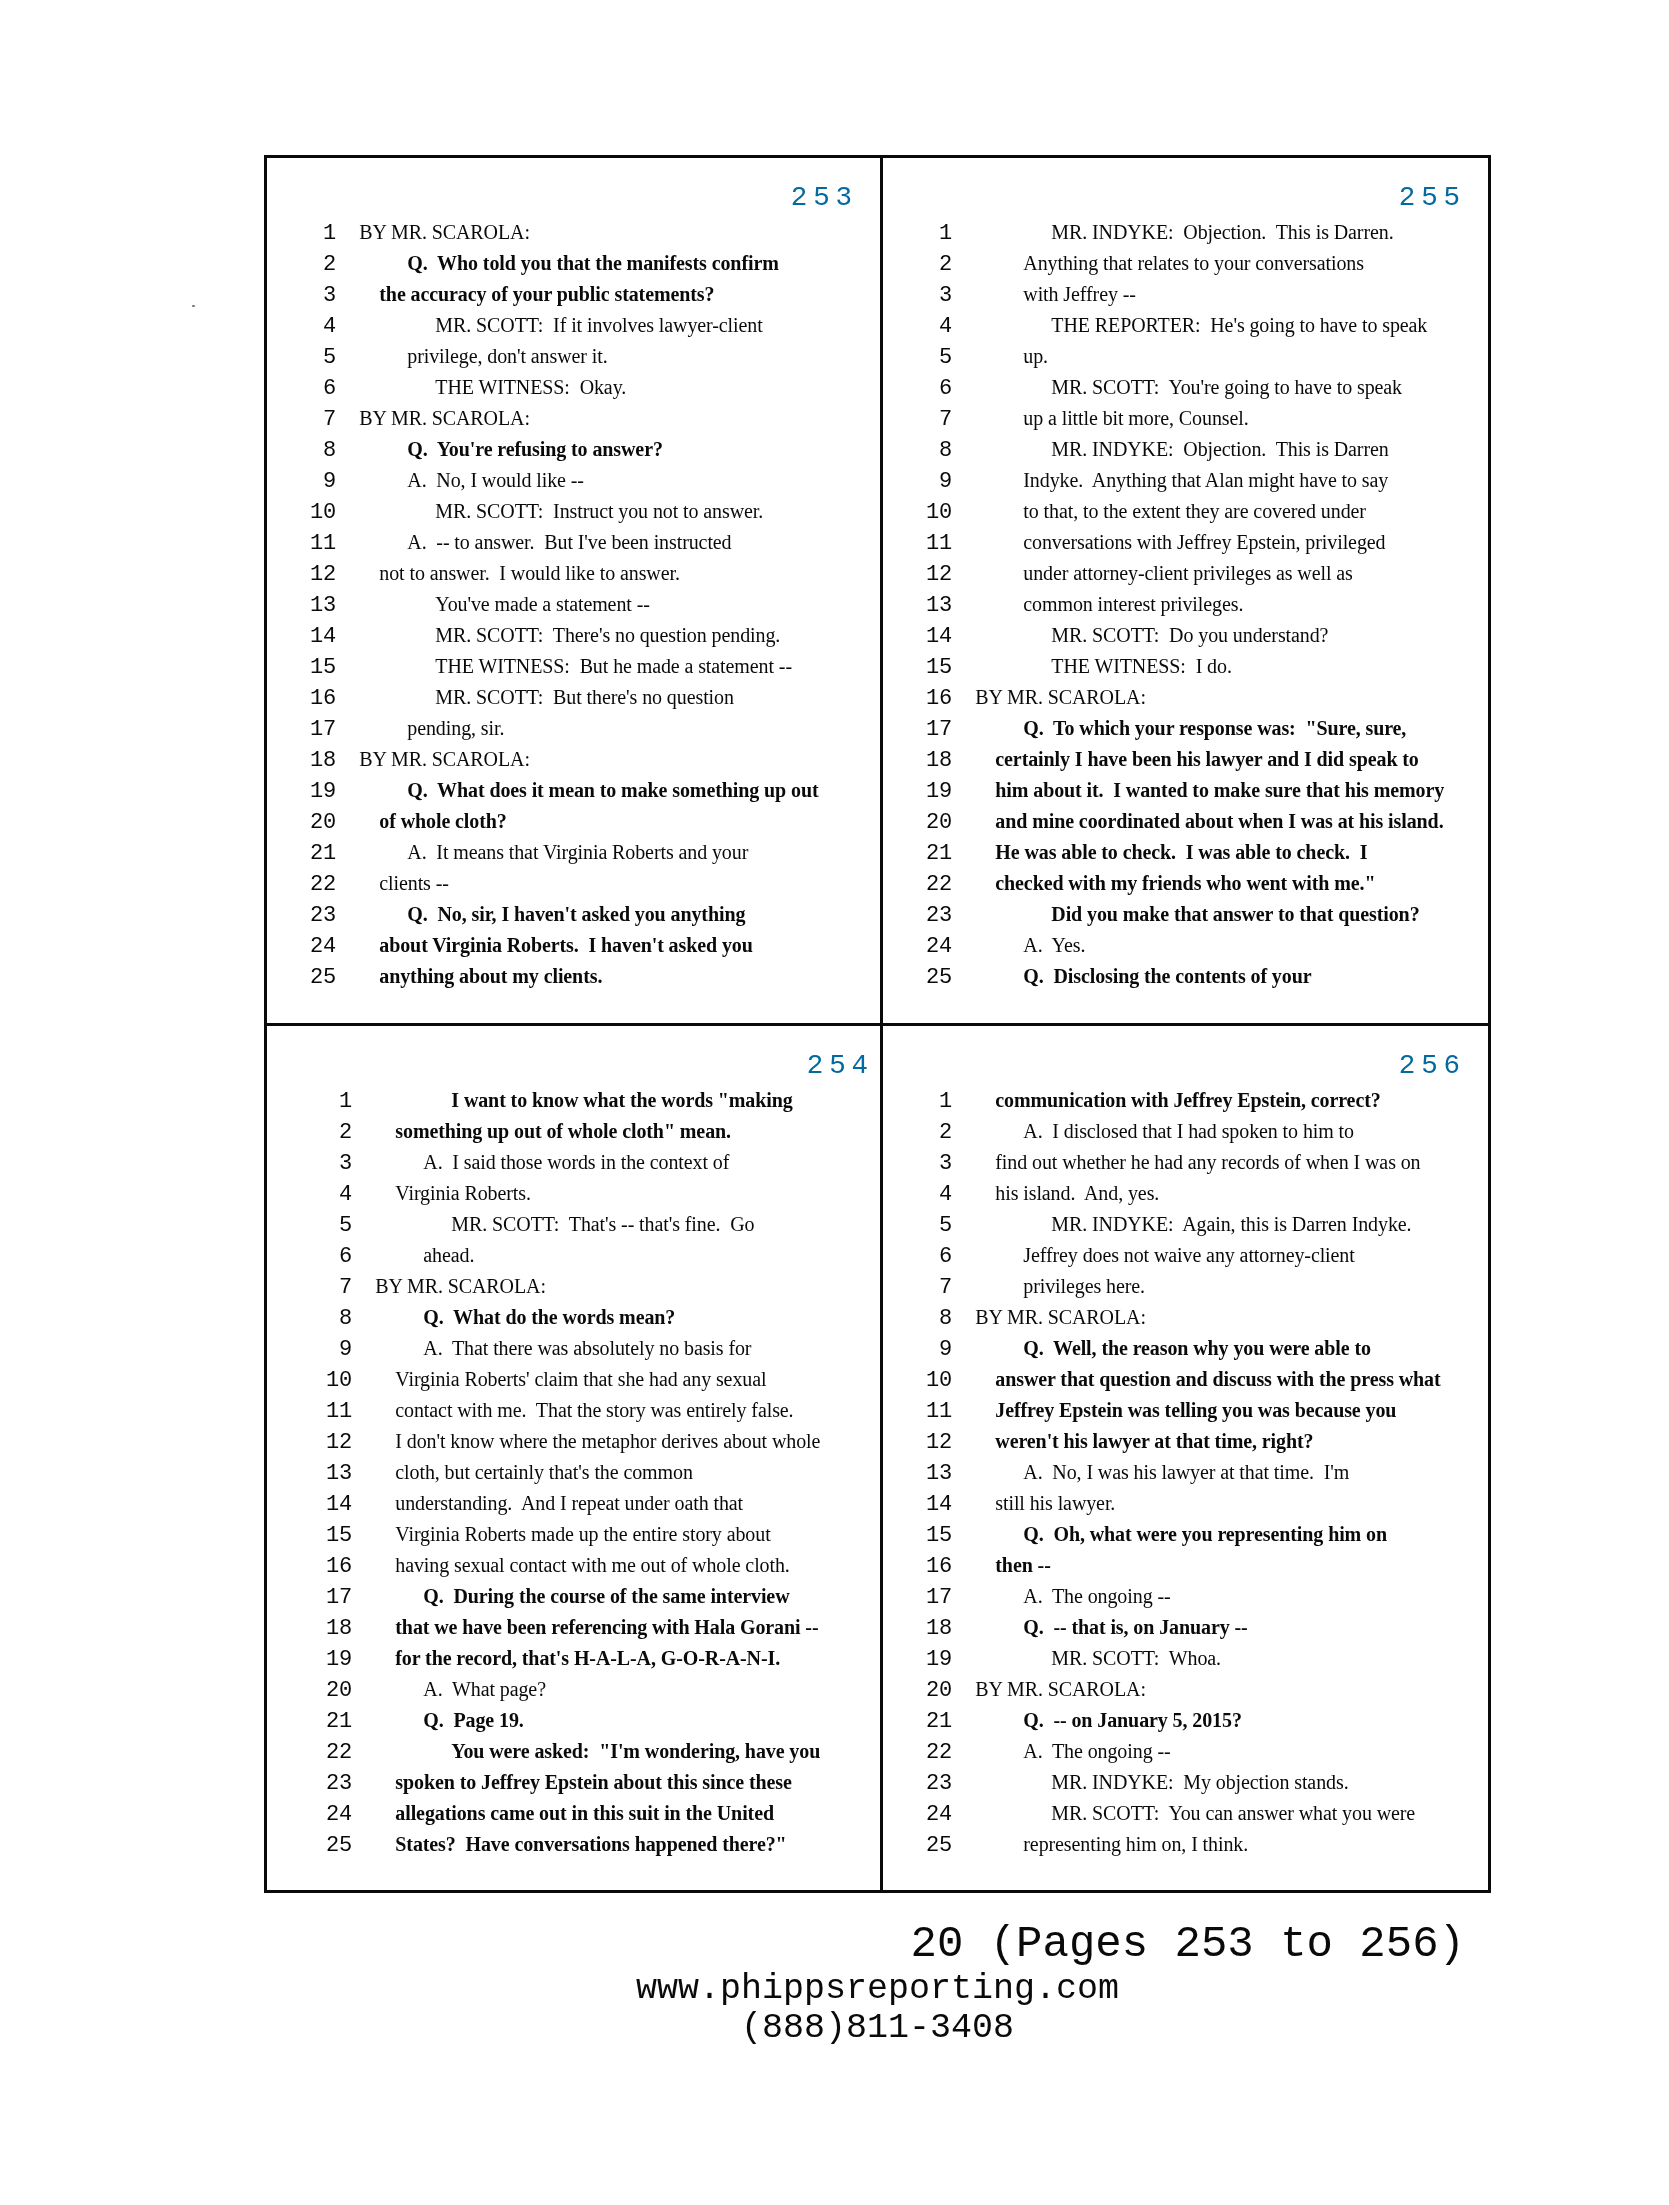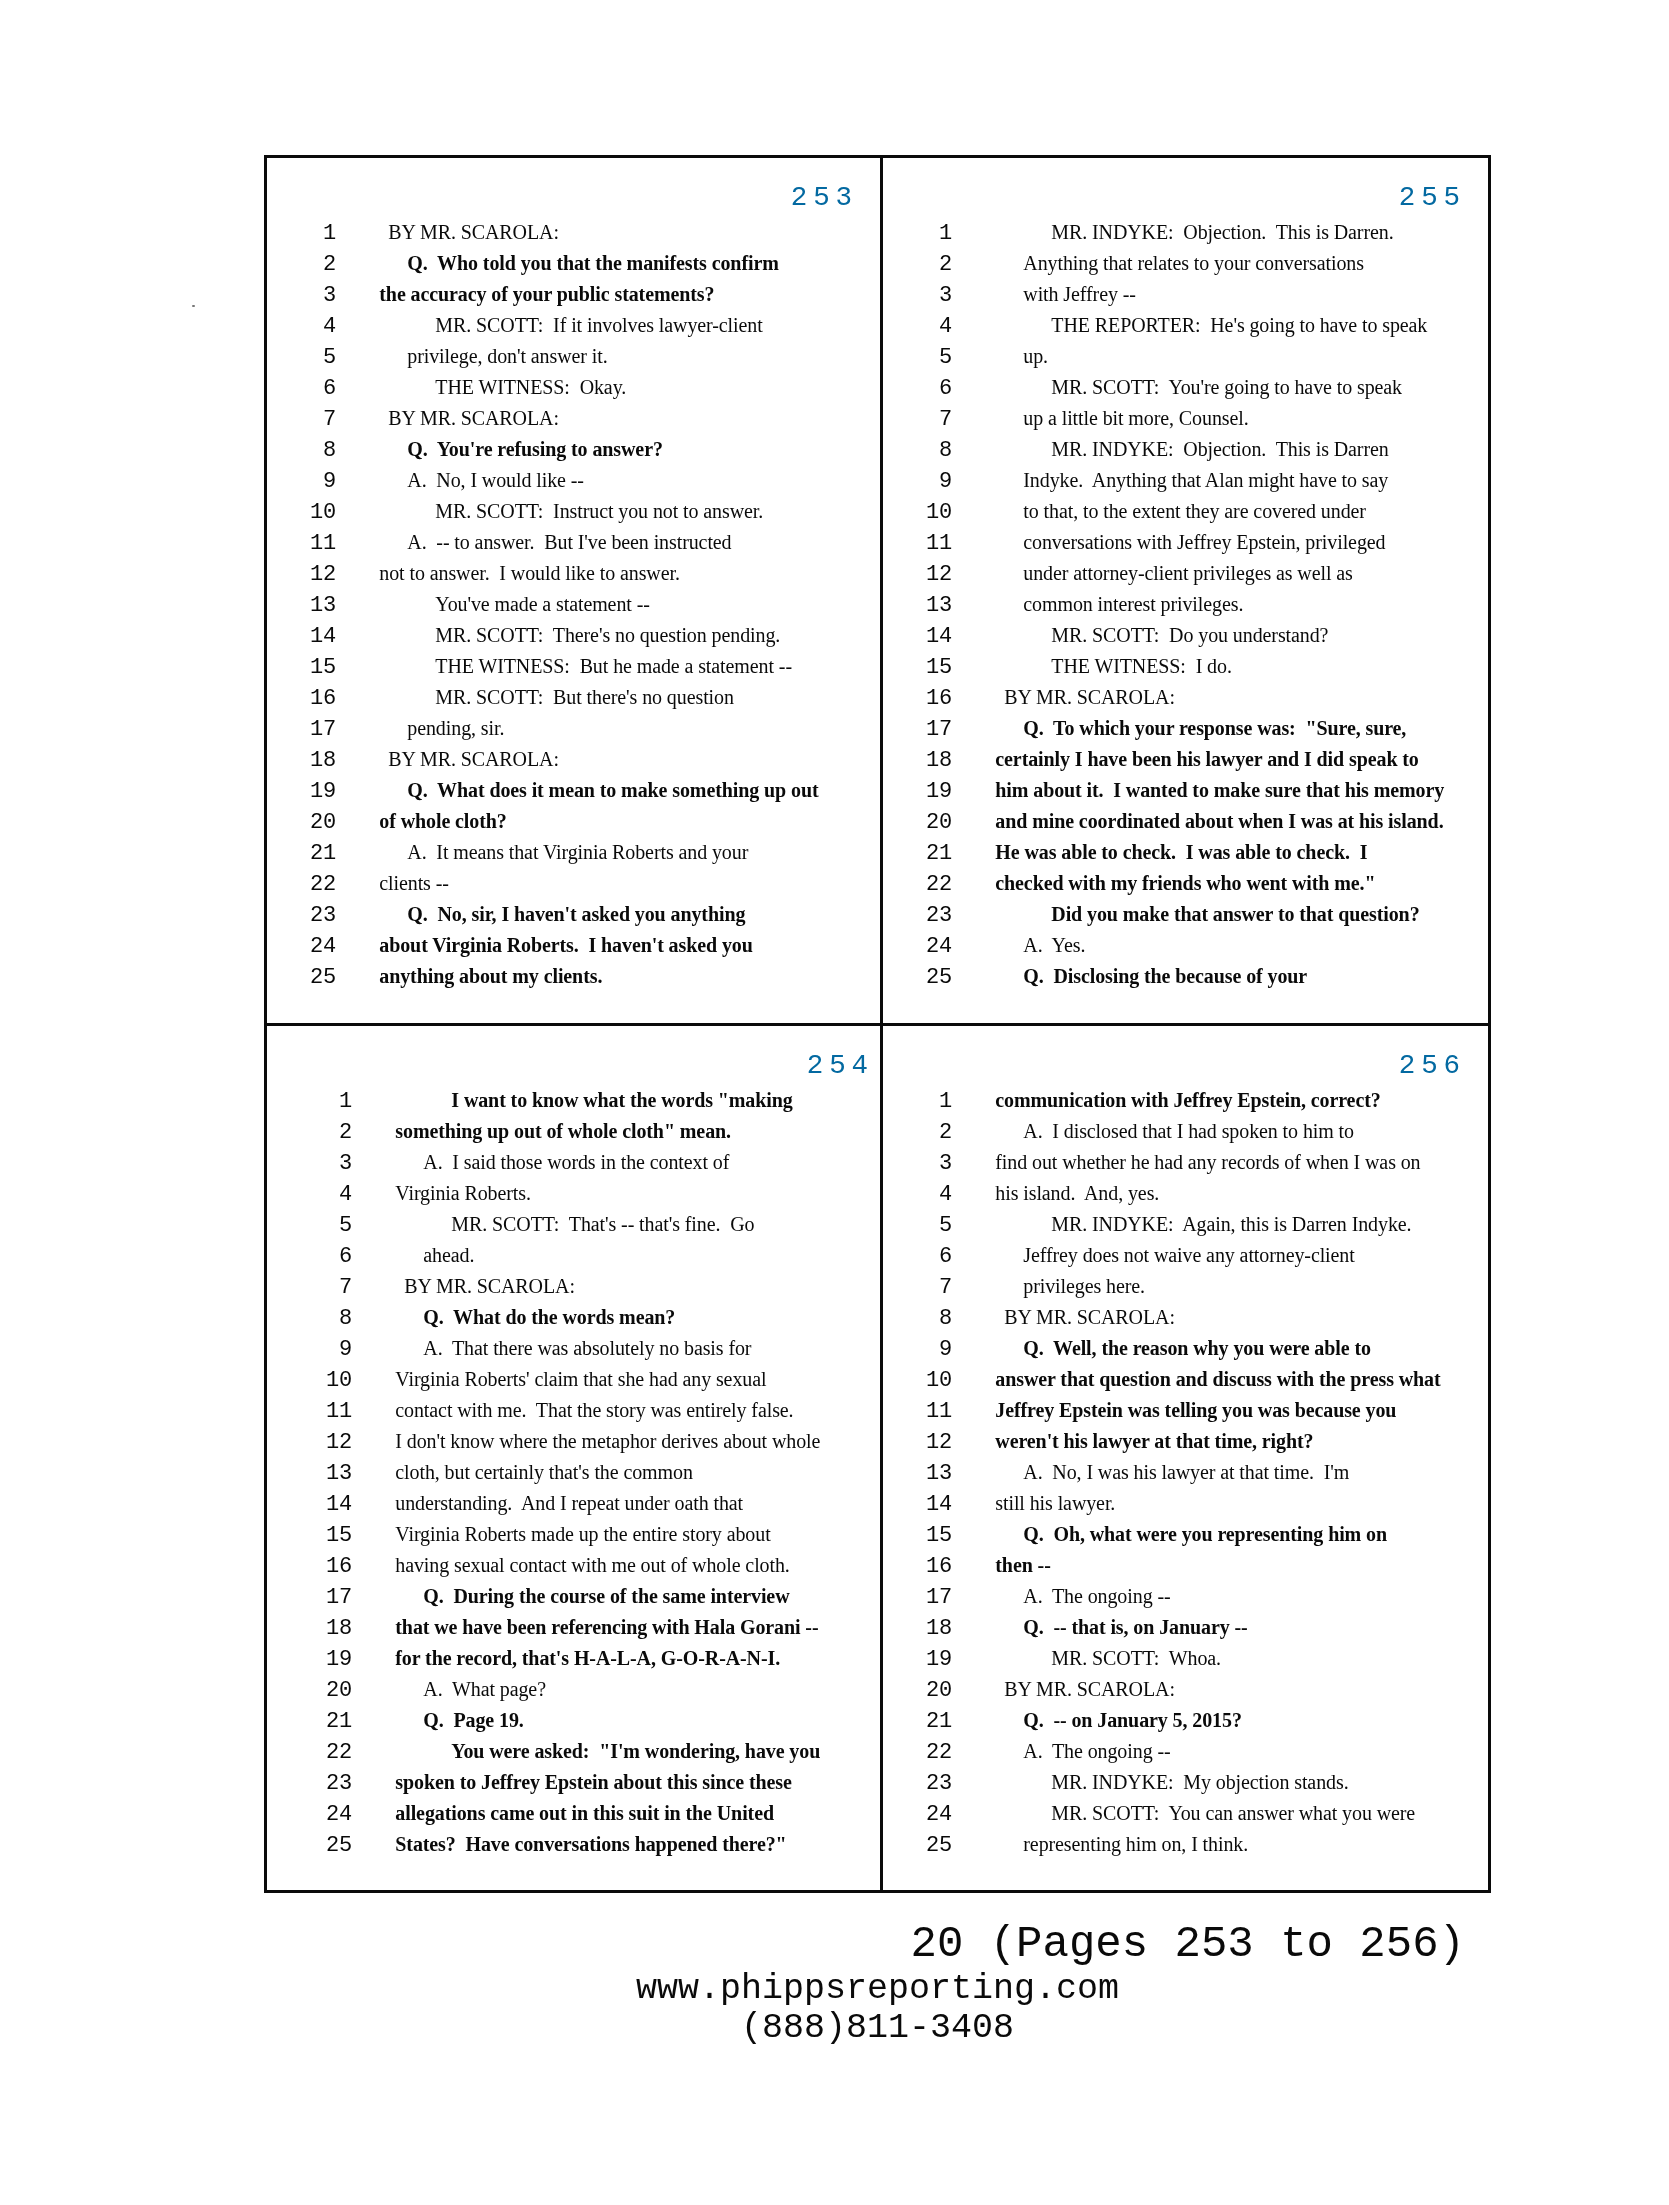--- a/index.html
+++ b/index.html
@@ -35,21 +35,21 @@
     flex:0 0 51px;text-align:right;
     font-family:"Liberation Mono", monospace;
     font-size:22px;color:#0a0a0a;
   }
   .lt{
     margin-left:43px;
     font-size:20px;letter-spacing:-0.1px;
     white-space:pre;color:#0a0a0a;
   }
   .lt.b{font-weight:700;}
-  .lt.i1{margin-left:52px;}
+  .lt.i1{margin-left:23px;}
   .lt.i2{margin-left:71px;}
   .lt.i3{margin-left:99px;}
   .footer-pageinfo{
     position:absolute;right:204px;top:1919px;
     font-family:"Liberation Mono", monospace;
     font-size:44px;color:#0a0a0a;
   }
   .footer-center{position:absolute;left:264px;width:1227px;text-align:center;
     font-family:"Liberation Mono", monospace;color:#0a0a0a;}
   .footer-site{top:1969px;font-size:35px;}
@@ -271,21 +271,21 @@
           <div class="row">
             <span class="ln">23</span>
             <span class="lt i3 b">Did you make that answer to that question?</span>
           </div>
           <div class="row">
             <span class="ln">24</span>
             <span class="lt i2">A.  Yes.</span>
           </div>
           <div class="row">
             <span class="ln">25</span>
-            <span class="lt i2 b">Q.  Disclosing the because of your</span>
+            <span class="lt i2 b">Q.  Disclosing the contents of your</span>
           </div>
         </div>
     </div>
 
     <div class="quad q2">
       <div class="pagenum">254</div>
       <div class="lines">
           <div class="row">
             <span class="ln">1</span>
             <span class="lt i3 b">I want to know what the words "making</span>

